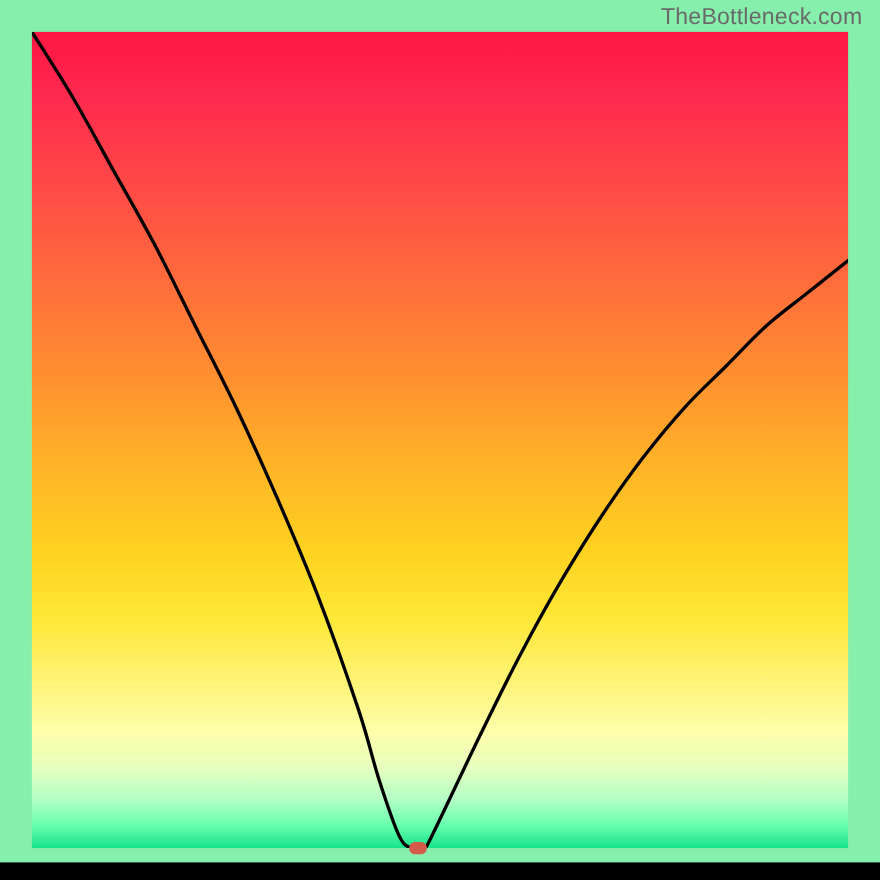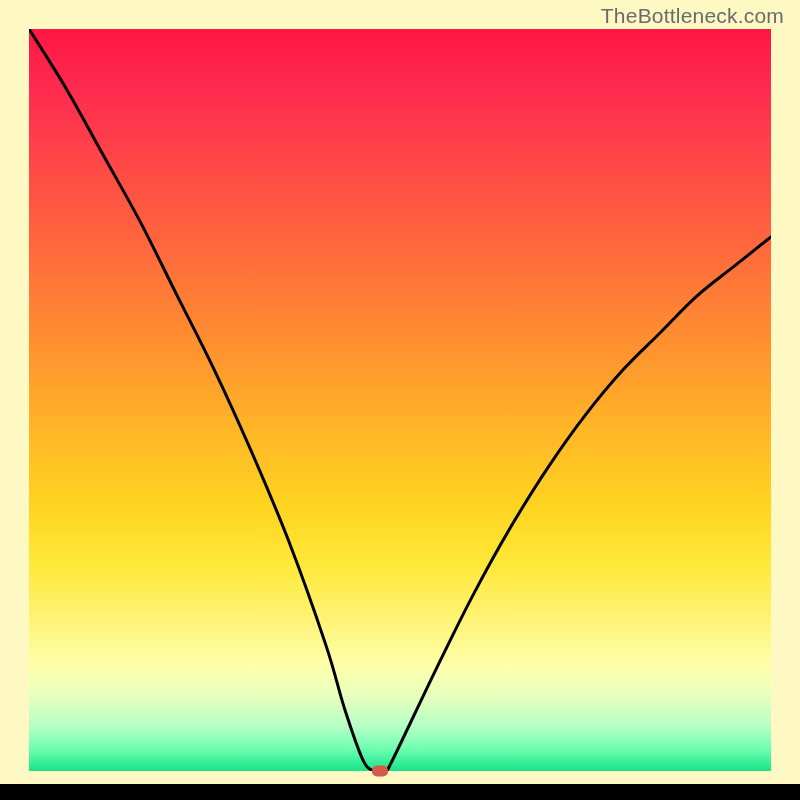--- a/index.html
+++ b/index.html
@@ -8,21 +8,21 @@
     width: 800px;
     height: 800px;
     overflow: hidden;
     background: #000;
     font-family: Arial, Helvetica, sans-serif;
   }
   .frame {
     position: relative;
     width: 800px;
     height: 784px;
-    background: #fef9c3;
+    background: #86efac;
   }
   .plot-area {
     position: absolute;
     left: 29px;
     top: 29px;
     width: 742px;
     height: 742px;
     
     background: linear-gradient(
       to bottom,

